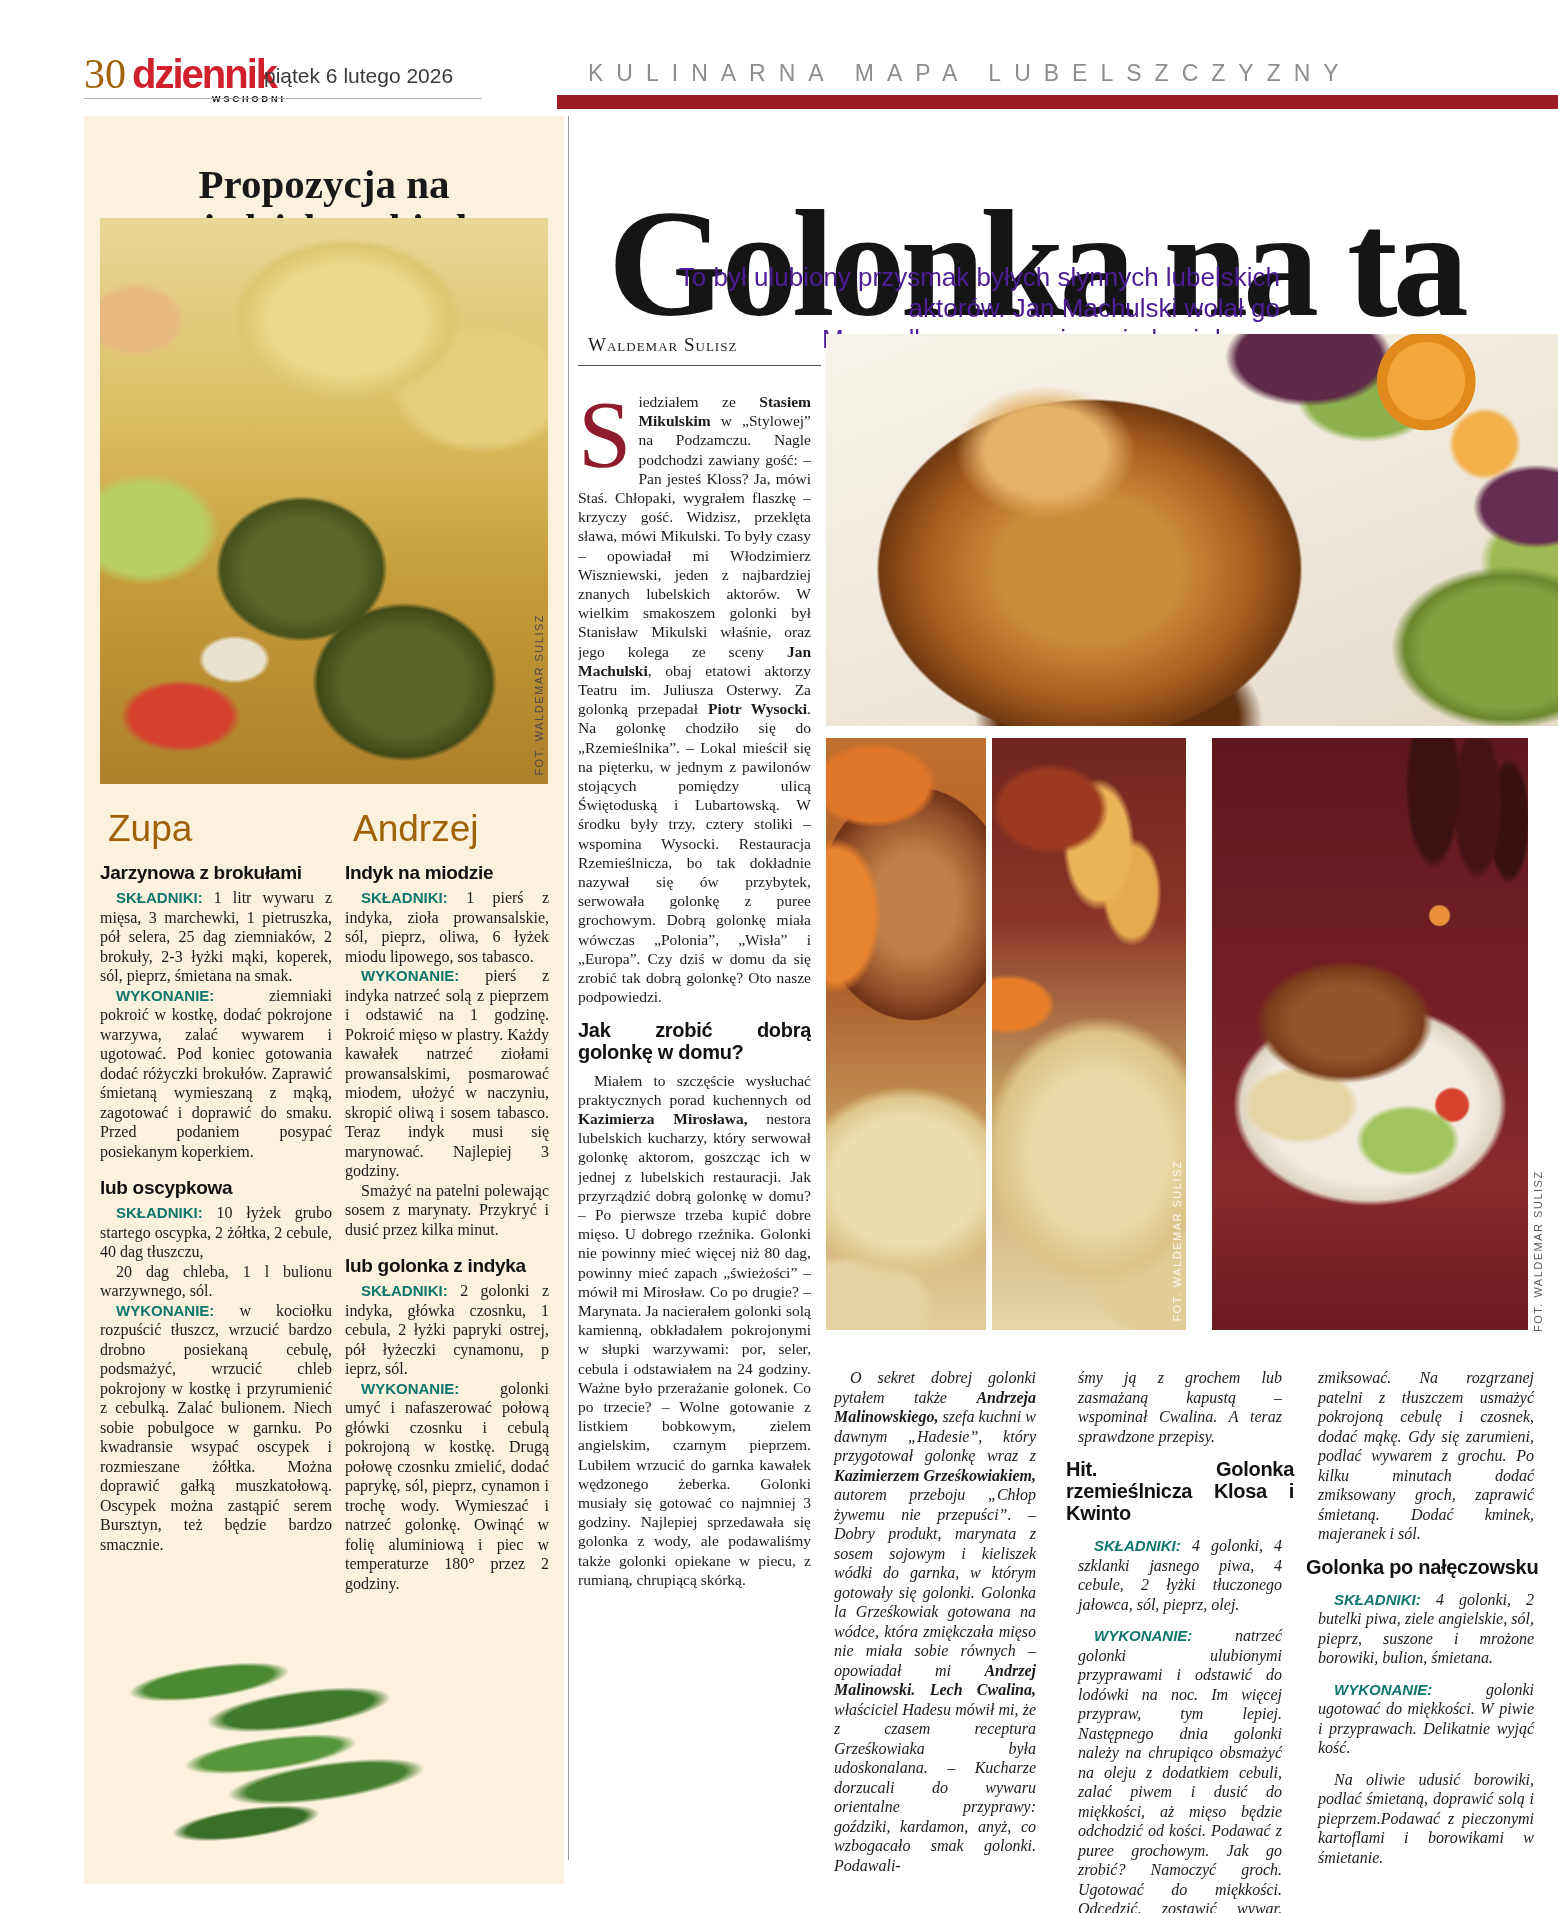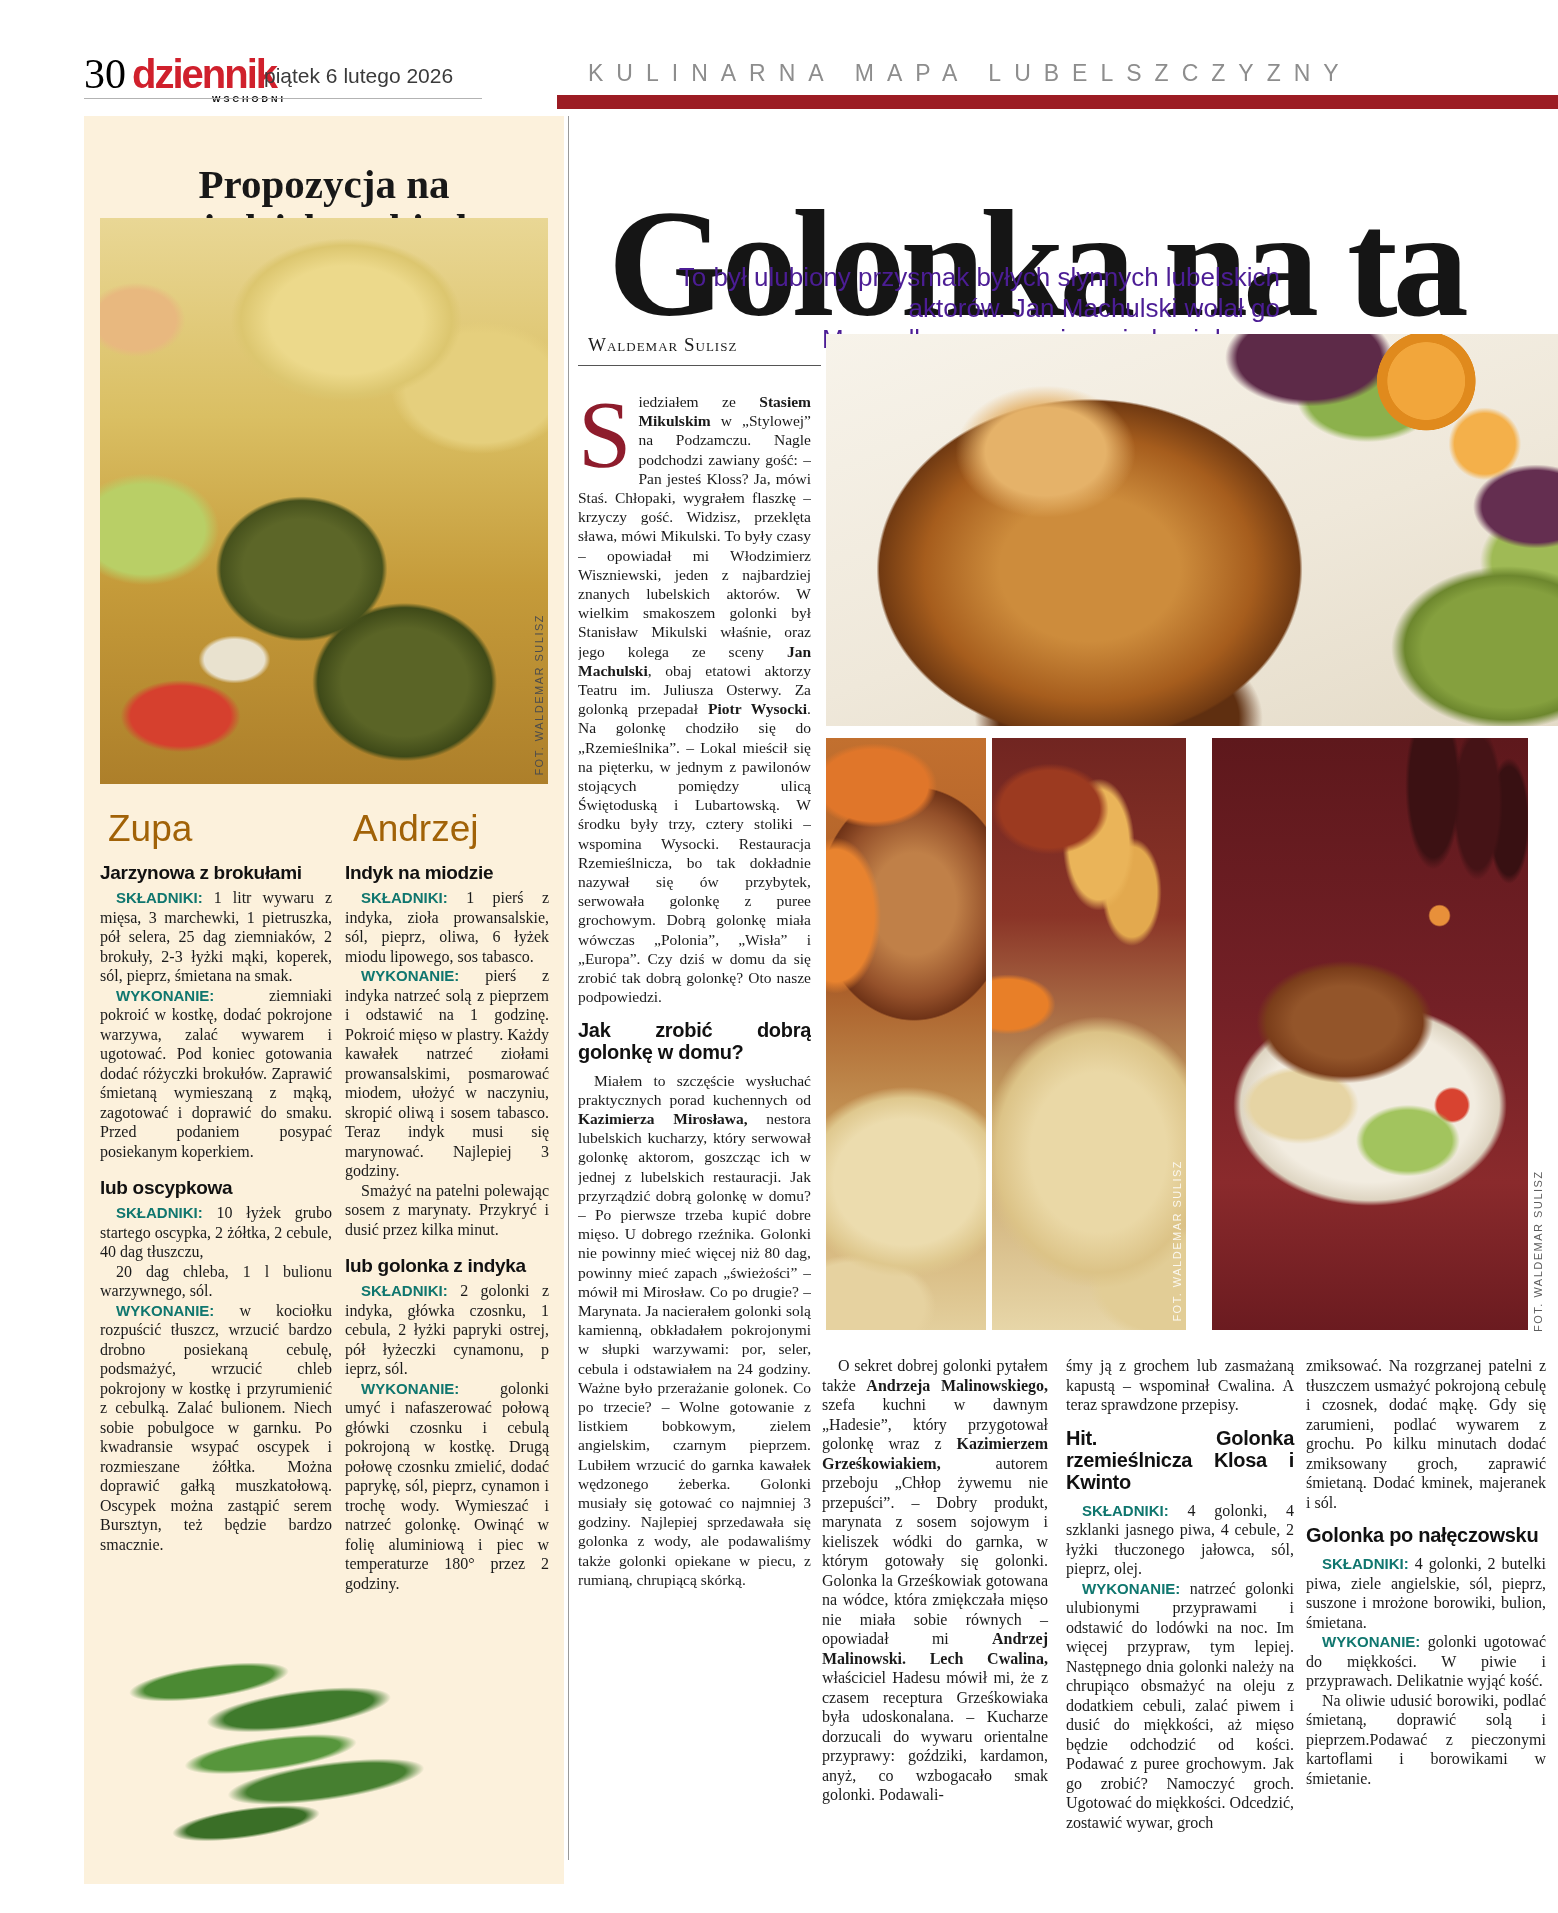--- a/index.html
+++ b/index.html
@@ -1,21 +1,21 @@
 <!DOCTYPE html>
 <html><head>
 <meta charset="utf-8">
 <style>
   html,body{margin:0;padding:0;background:#ffffff;}
   .page{position:relative;width:1558px;height:1913px;background:#fff;overflow:hidden;
         font-family:"Liberation Serif",serif;color:#1a1a1a;}
   .abs{position:absolute;}
 
   
-  .pagenum{left:84px;top:50px;font-size:42px;color:#000000;font-family:"Liberation Serif",serif;}
+  .pagenum{left:84px;top:50px;font-size:42px;color:#a16207;font-family:"Liberation Serif",serif;}
   .logo{left:132px;top:52px;font-family:"Liberation Sans",sans-serif;font-weight:700;
         font-size:40px;color:#d0202c;letter-spacing:-2px;}
   .logo-sub{left:212px;top:94px;font-family:"Liberation Sans",sans-serif;font-size:9px;
         font-weight:700;letter-spacing:3px;color:#111;text-transform:uppercase;}
   .date{left:264px;top:64px;font-family:"Liberation Sans",sans-serif;font-size:21px;color:#3a3a3a;}
   .header-rule{left:84px;top:98px;width:398px;height:1px;background:#b3b3b3;}
   .section-title{left:588px;top:60px;font-family:"Liberation Sans",sans-serif;font-size:23px;
         letter-spacing:13px;color:#8d8d8d;white-space:nowrap;}
   .red-bar{left:557px;top:95px;width:1001px;height:14px;background:#9c1c23;}
 
@@ -117,21 +117,21 @@
       radial-gradient(ellipse 90px 60px at 28% 62%, #e6d4a4 0 55%, rgba(0,0,0,0) 65%),
       radial-gradient(ellipse 80px 55px at 62% 68%, #a2c45e 0 55%, rgba(0,0,0,0) 65%),
       radial-gradient(circle 28px at 76% 62%, #d84330 0 55%, rgba(0,0,0,0) 65%),
       radial-gradient(ellipse 190px 140px at 50% 62%, #f2ece0 0 55%, #ded5c2 68%, rgba(0,0,0,0) 72%),
       linear-gradient(180deg, #5e181c 0%, #732026 45%, #8a2a2c 75%, #6b1b20 100%);}
   .credit-a2{position:absolute;right:3px;bottom:8px;color:rgba(255,255,255,0.85);}
   .credit-b{left:1532px;top:1040px;height:292px;}
 
   
   .bcol{top:1356px;font-size:16px;line-height:19.5px;text-align:justify;}
-  .bcol p{margin:0;}
+  .bcol p{margin:12px;font-style:italic;}
   .colB1{left:822px;width:226px;}
   .colB2{left:1066px;width:228px;}
   .colB3{left:1306px;width:240px;}
 </style>
 </head>
 <body>
 
 <div class="page">
 
   <div class="abs pagenum">30</div>

